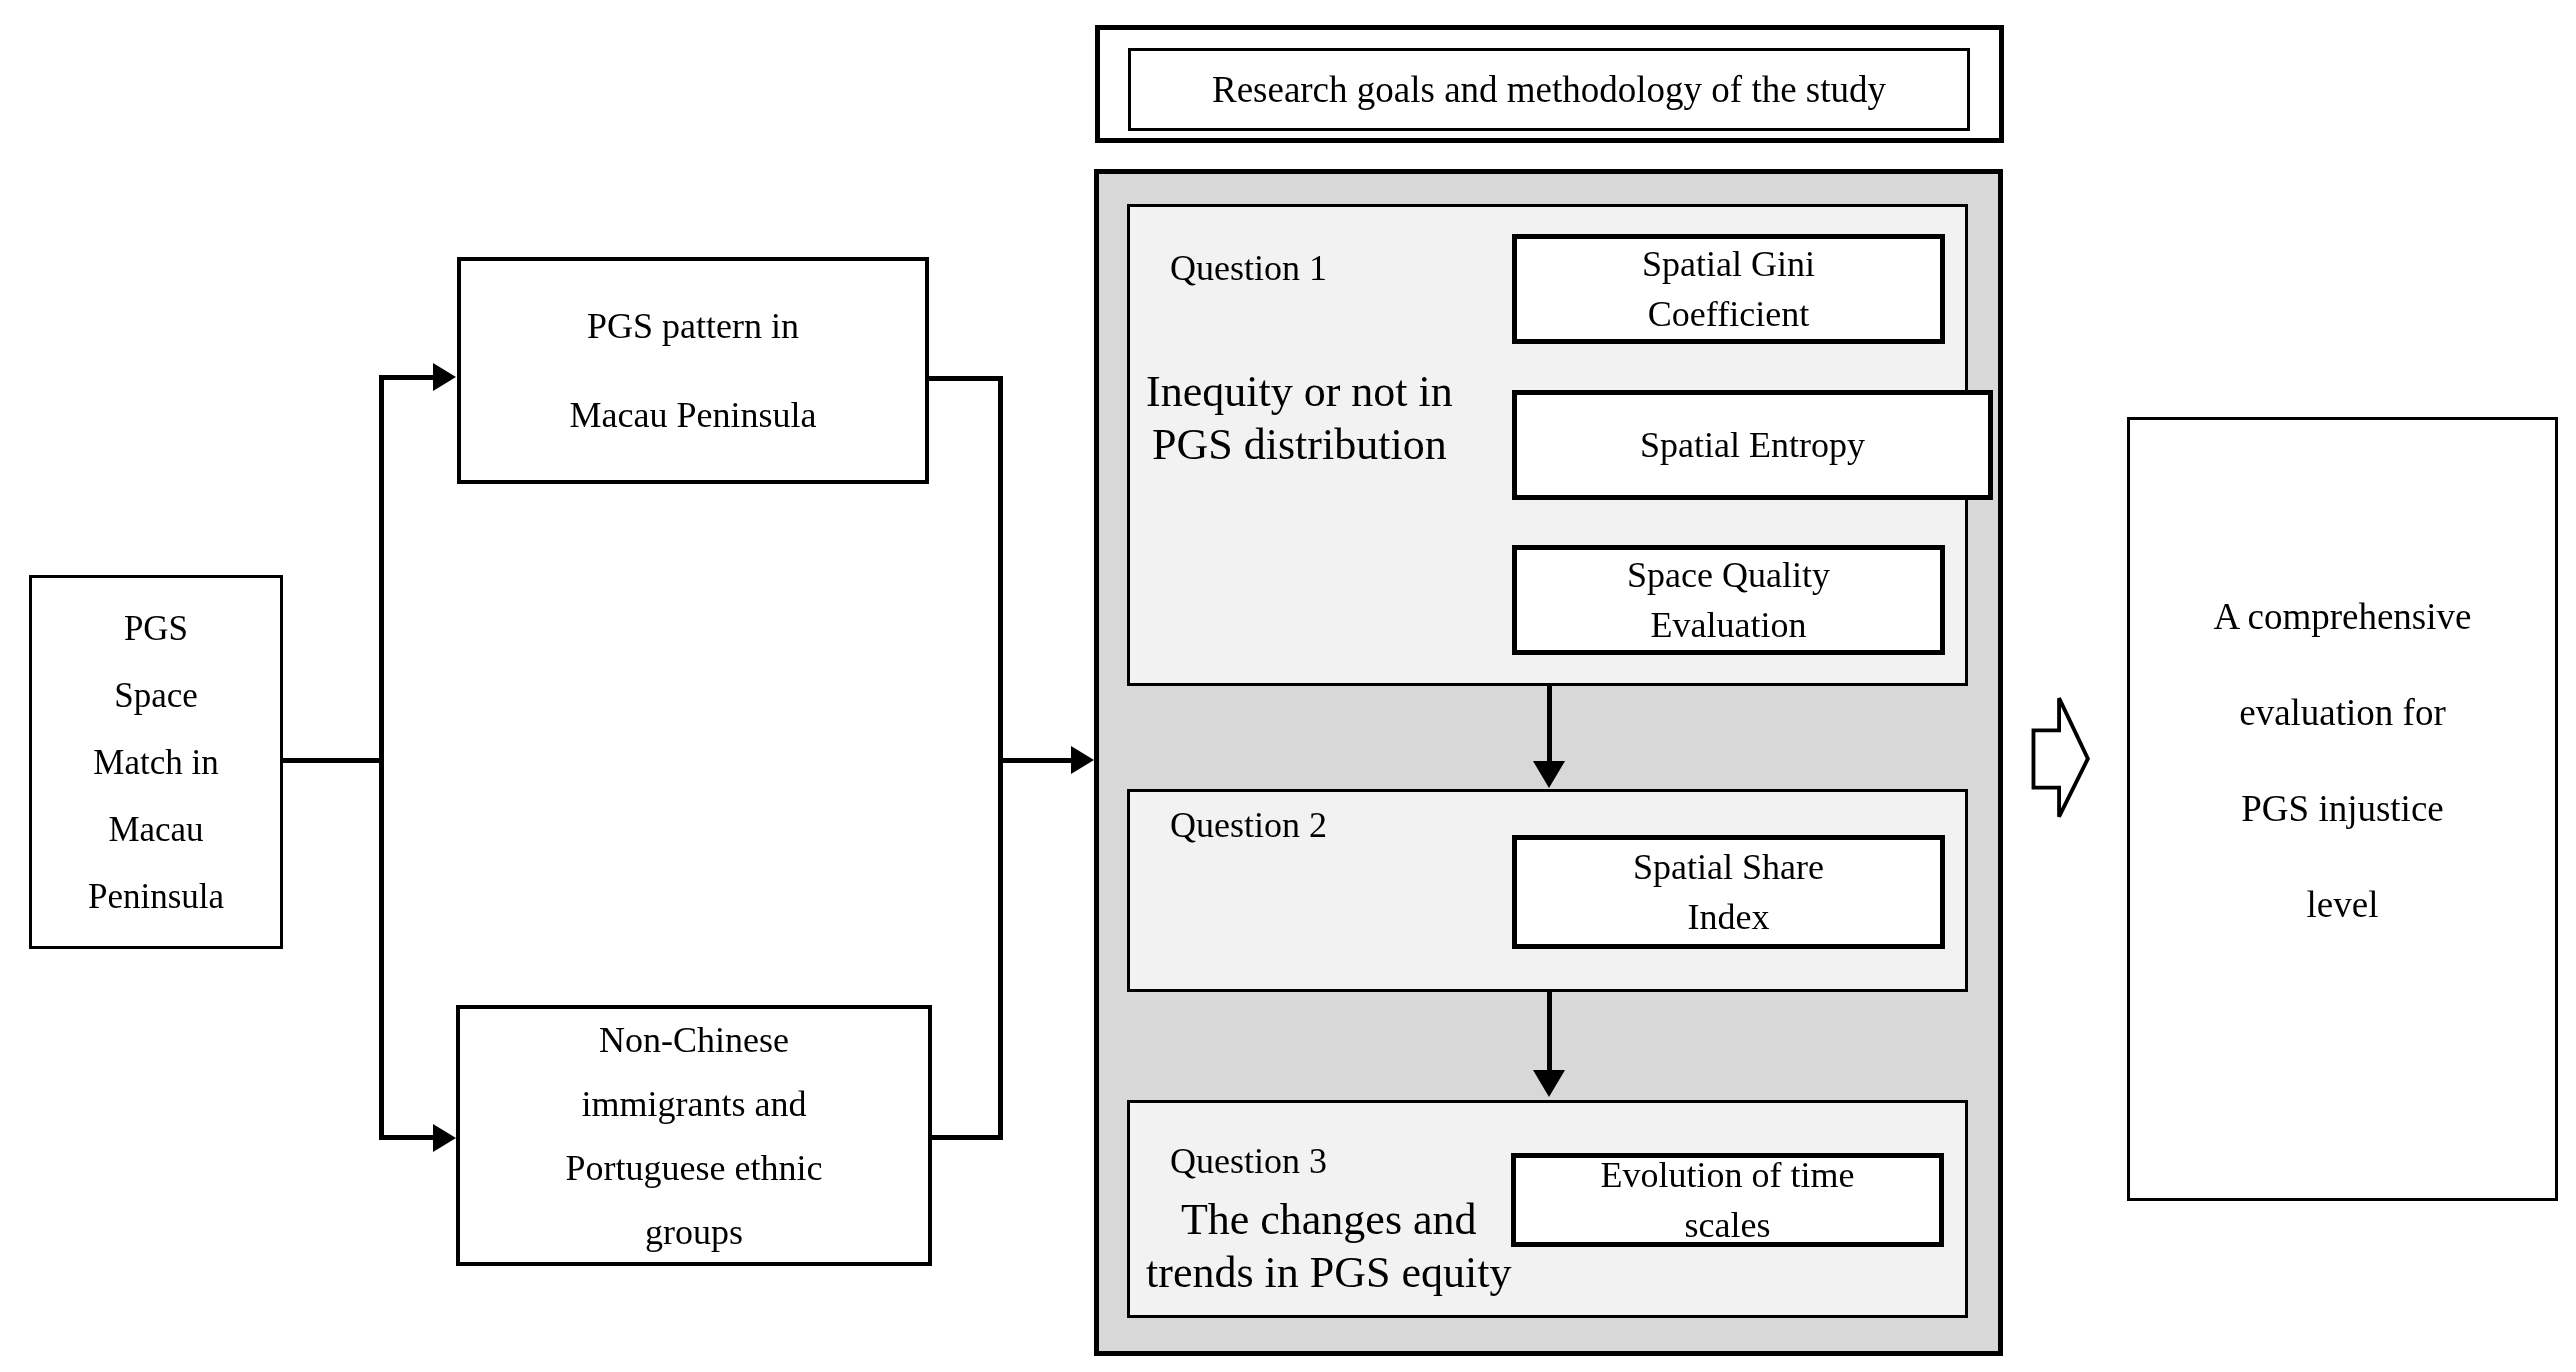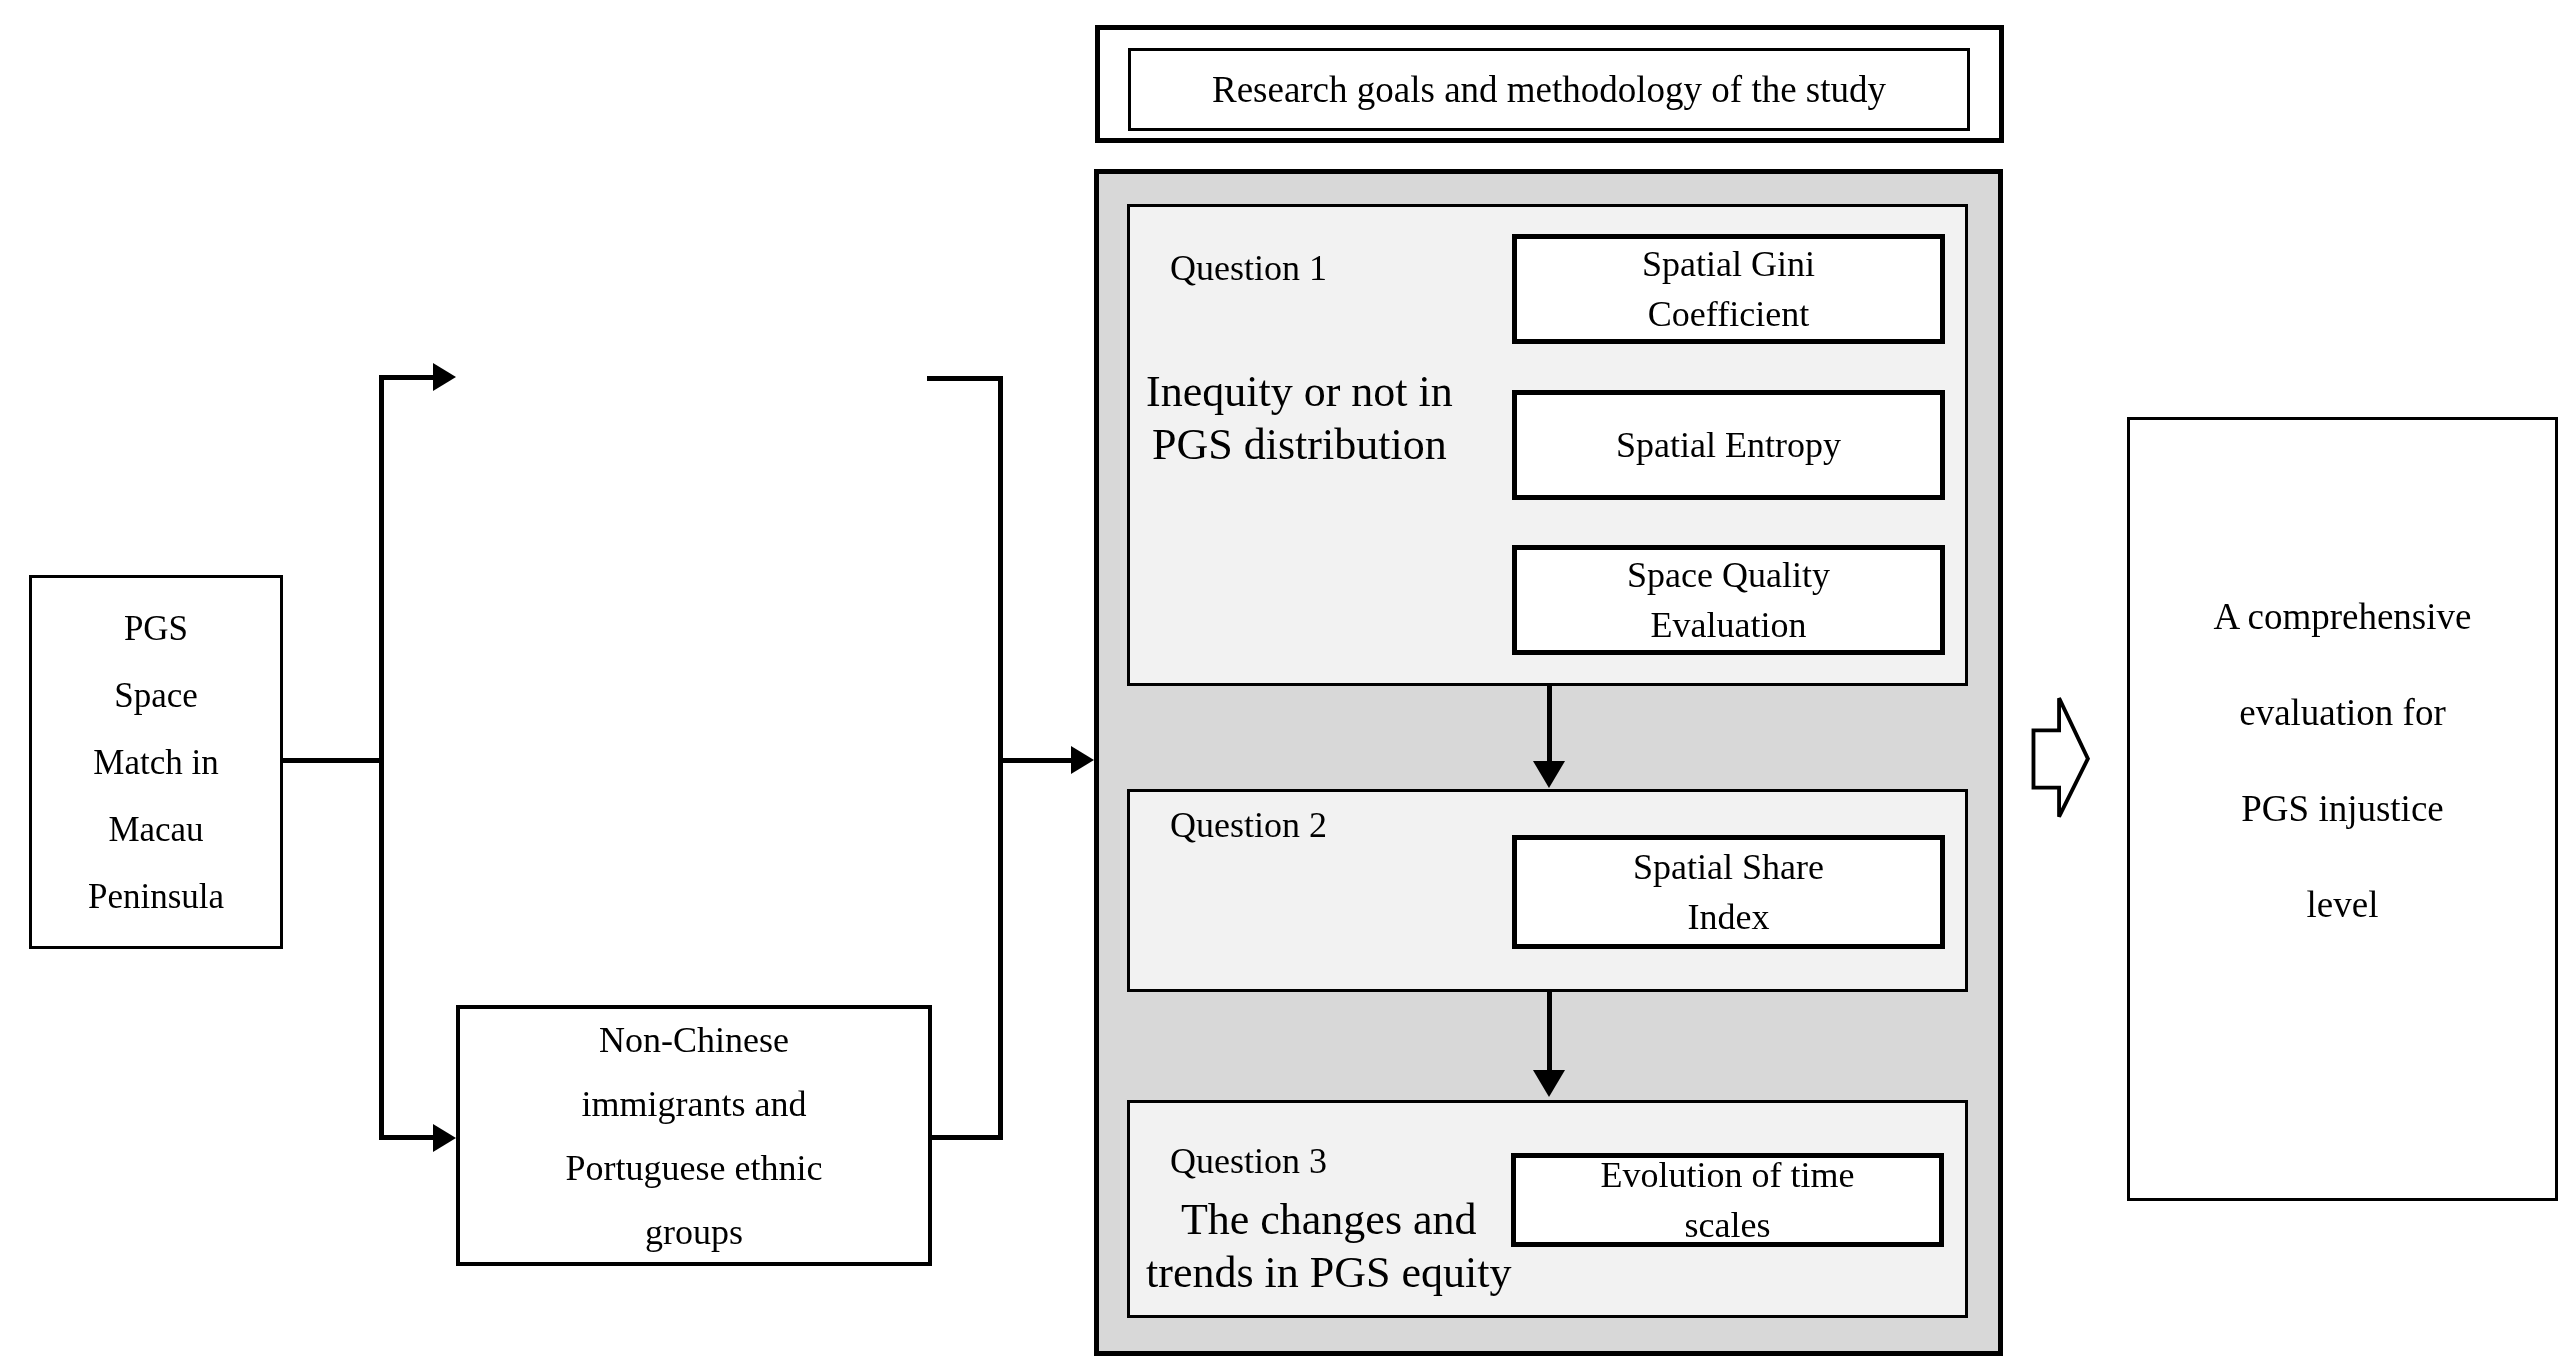--- a/index.html
+++ b/index.html
@@ -71,21 +71,21 @@
   .q2{top:789px;height:203px;}
   .q3{top:1100px;height:218px;}
   .q-label{position:absolute;font-size:36px;white-space:nowrap;}
   .q-desc{position:absolute;font-size:44px;line-height:53px;text-align:center;}
   .method-box{
     position:absolute;background:var(--box_bg);border:5.1px solid var(--ink);
     display:flex;align-items:center;justify-content:center;
     text-align:center;font-size:36px;line-height:50px;
   }
   .m-gini{left:1512px;top:234px;width:433px;height:110px;}
-  .m-entropy{left:1512px;top:390px;width:433px;height:110px;}
+  .m-entropy{left:1512px;top:390px;width:481px;height:110px;}
   .m-quality{left:1512px;top:545px;width:433px;height:110px;text-align:center;}
   .m-share{left:1512px;top:835px;width:433px;height:114px;}
   .m-evolution{left:1511px;top:1153px;width:433px;height:94px;}
   .big-arrow{position:absolute;left:2029px;top:693px;width:64px;height:132px;}
 </style>
 </head>
 <body>
 
 <div class="canvas">
 
@@ -95,20 +95,24 @@
   </div>
 
   <div class="box left-box">
     <span class="pre">PGS
 Space
 Match in
 Macau
 Peninsula</span>
   </div>
 
+  <div class="box top-mid-box">
+    <span class="pre">PGS pattern in
+Macau Peninsula</span>
+  </div>
 
   <div class="box bot-mid-box">
     <span class="pre">Non-Chinese
 immigrants and
 Portuguese ethnic
 groups</span>
   </div>
 
   <div class="container"></div>
 

